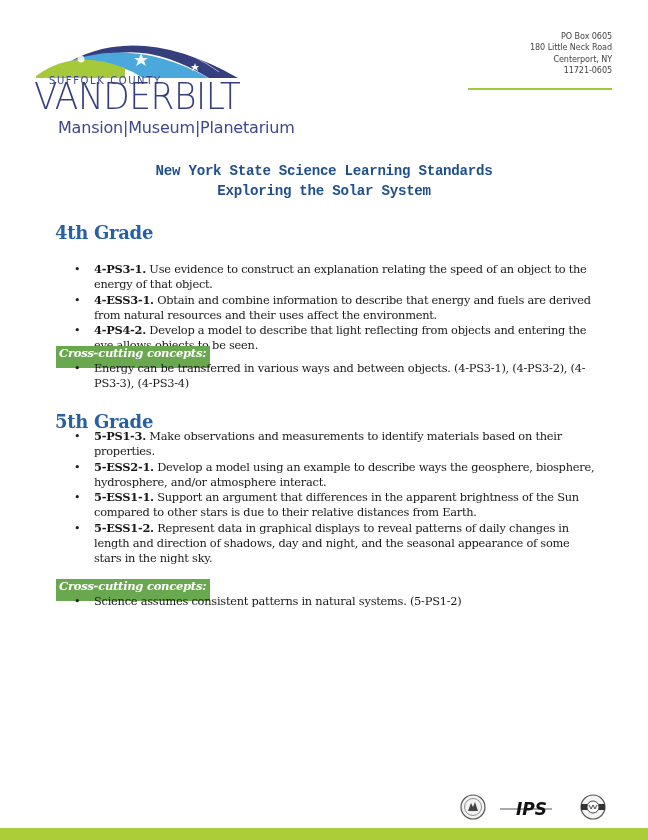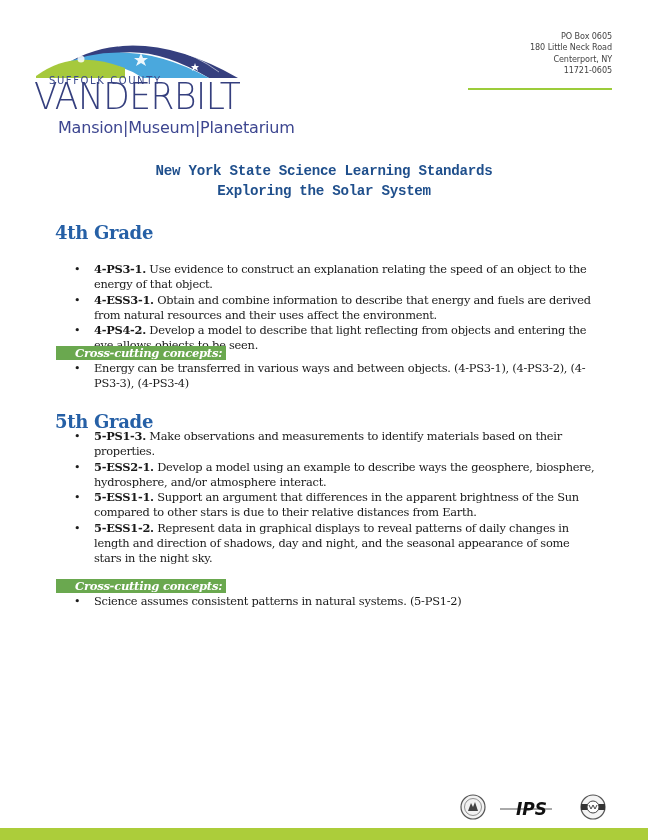--- a/index.html
+++ b/index.html
@@ -21,21 +21,21 @@
   .title1 { top: 163px; }
   .title2 { top: 183px; }
 
   
   .grade { position: absolute; left: 55px; font-weight: bold; color: #2660a6; font-size: 18px; letter-spacing: -0.3px; }
   ul.std { position: absolute; left: 72px; margin: 0; padding: 0; list-style: none; width: 525px; font-size: 11.4px; line-height: 15.3px; letter-spacing: -0.25px; }
   ul.std li { position: relative; padding-left: 22px; }
   ul.std li::before { content: "•"; position: absolute; left: 2px; top: 0; font-size: 11px; }
   .code { font-weight: bold; }
 
-  .xc-badge { position: absolute; left: 56px; height: 14px; padding: 0 4px 0 19px; background: #6aa84f; color: #ffffff; font-style: italic; font-weight: bold; font-size: 11.6px; line-height: 14px; letter-spacing: -0.3px; }
+  .xc-badge { position: absolute; left: 56px; height: 22px; padding: 0 4px 0 3px; background: #6aa84f; color: #ffffff; font-style: italic; font-weight: bold; font-size: 11.6px; line-height: 14px; letter-spacing: -0.3px; }
 
   
   .footer-logos { position: absolute; left: 456px; top: 790px; width: 160px; height: 34px; }
   .footer-bar { position: absolute; left: 0; top: 828px; width: 648px; height: 12px; background: #accd3a; }
 </style>
 </head>
 <body>
 
 <div class="logo">
   <svg width="205" height="50" viewBox="0 0 205 50">

